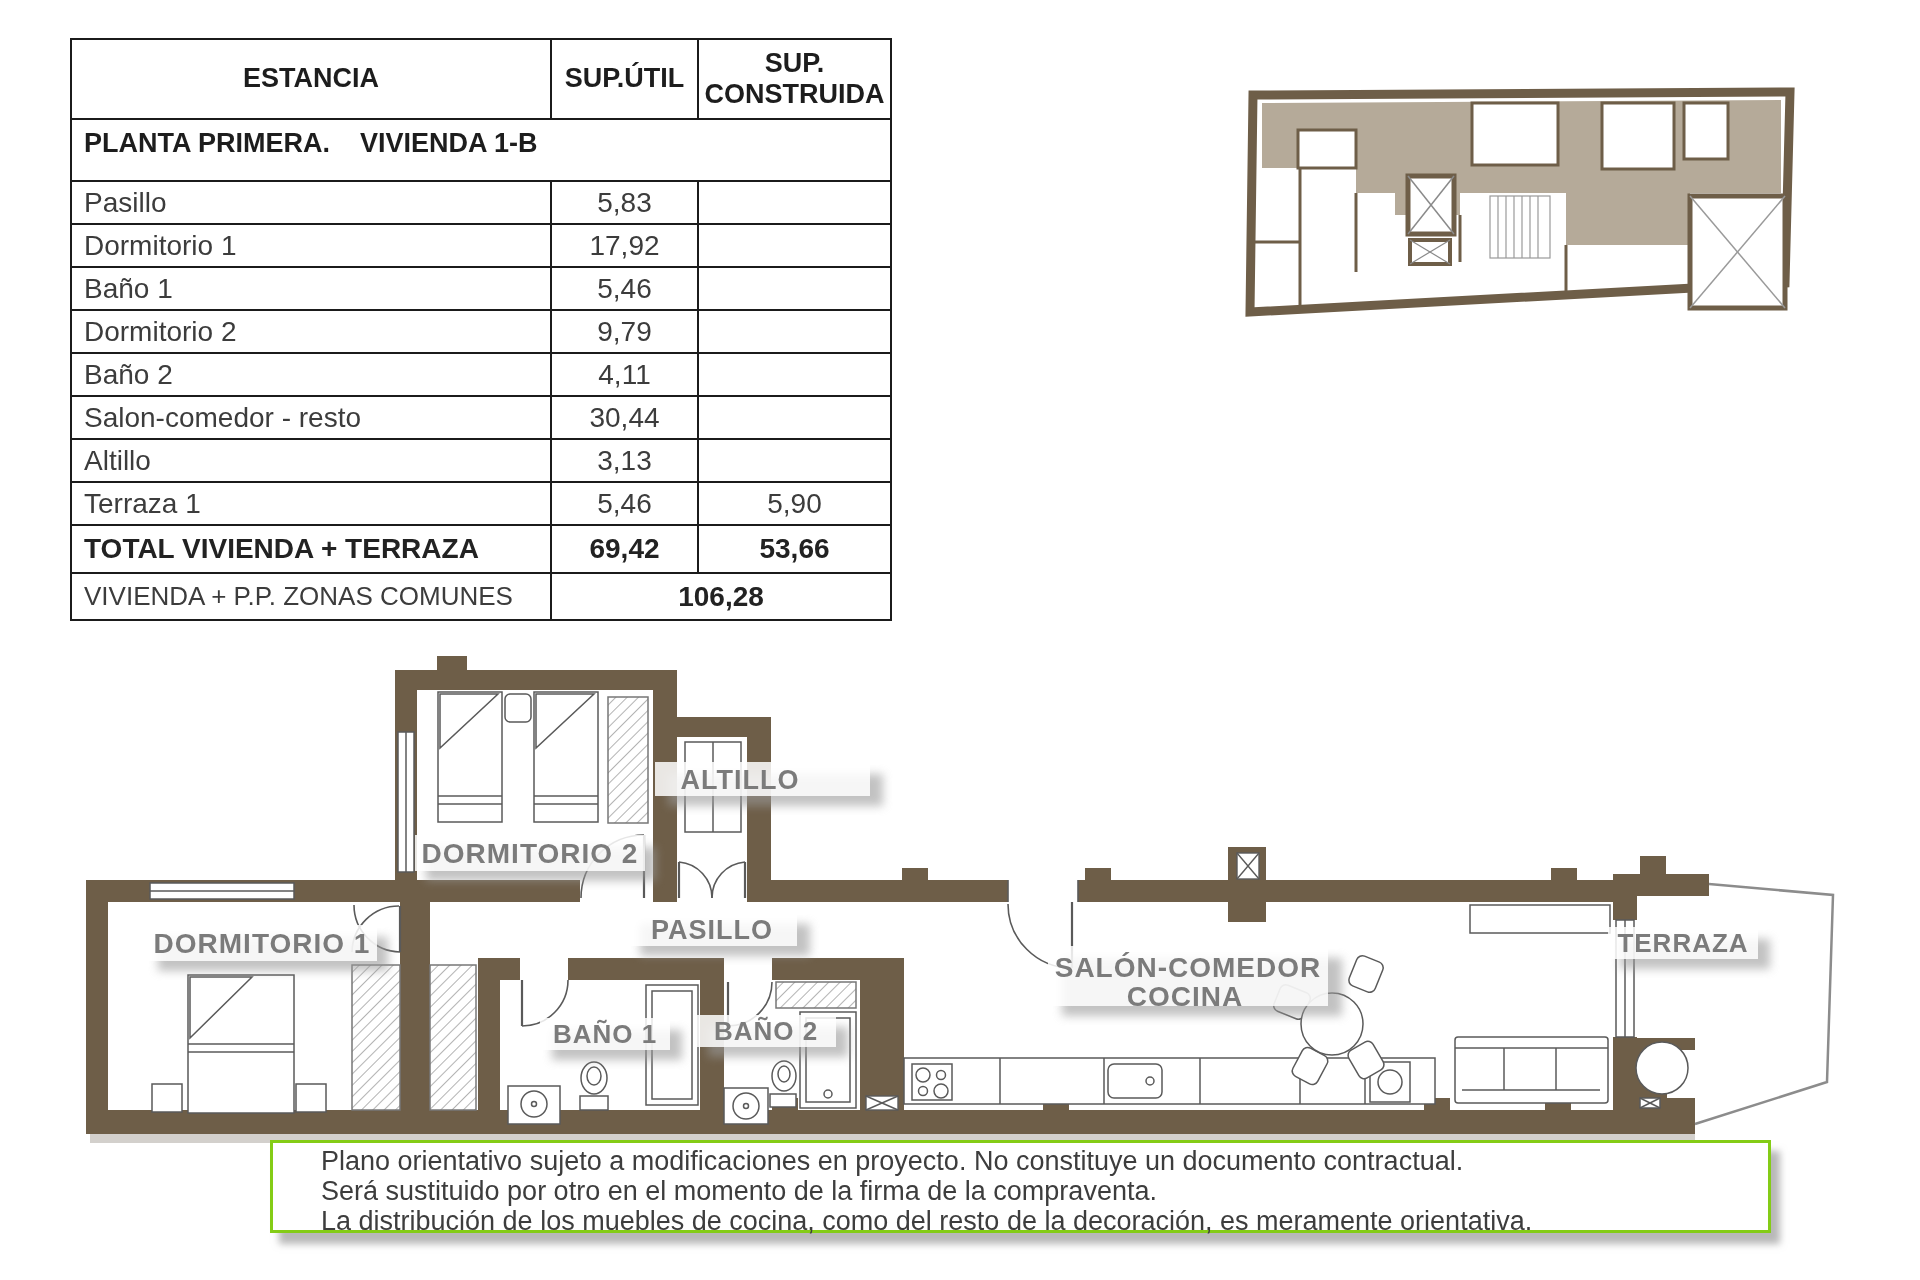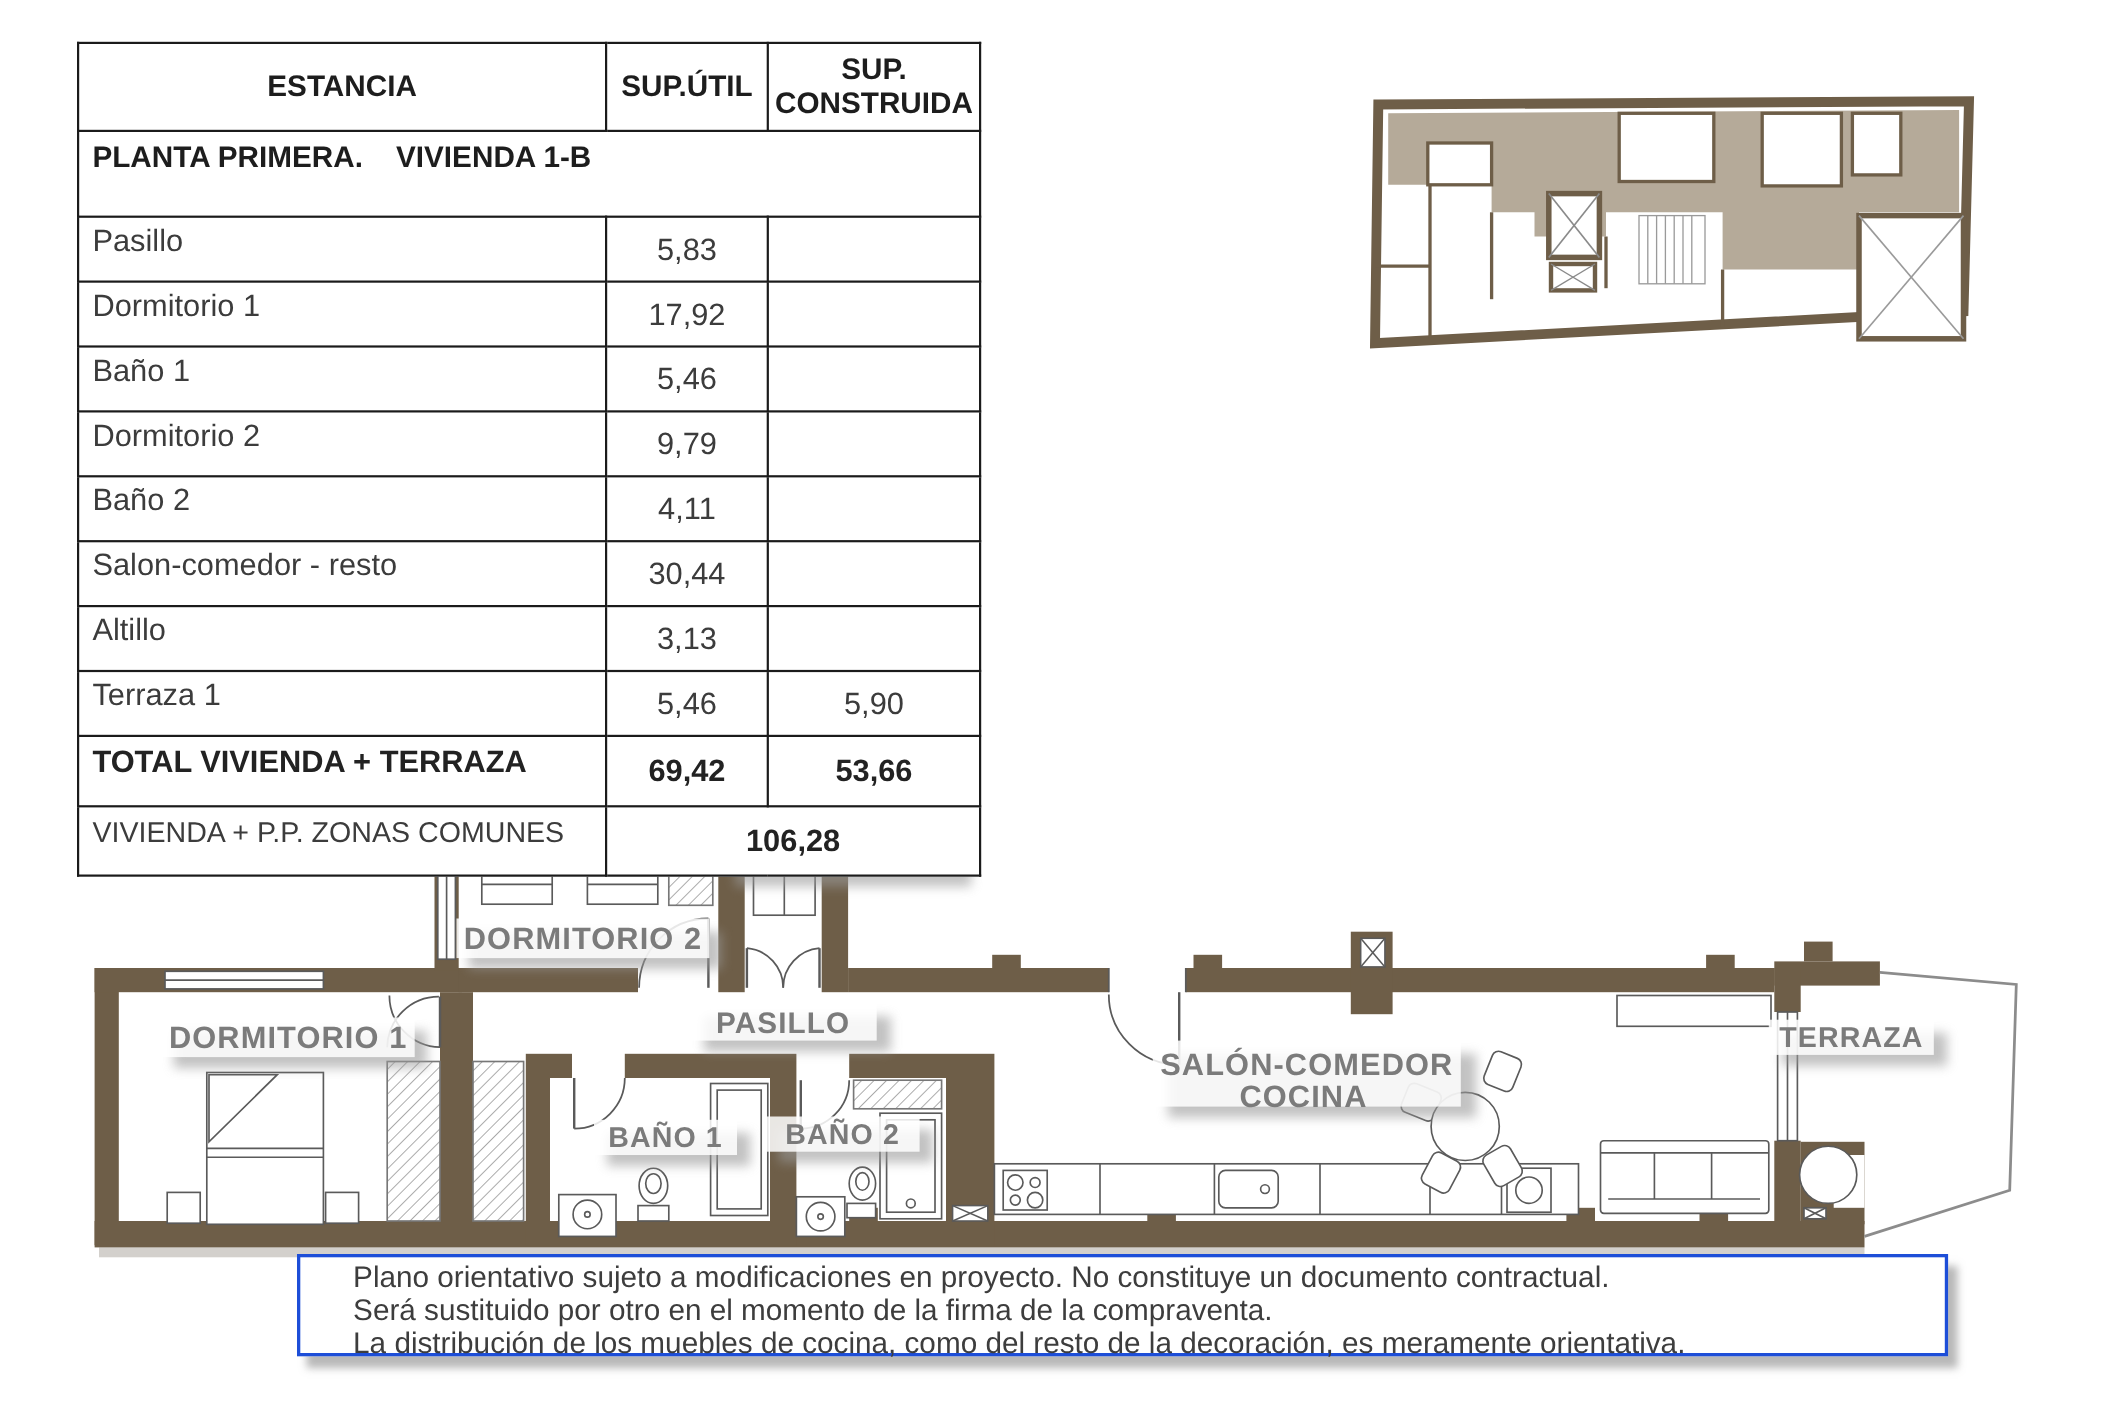--- a/index.html
+++ b/index.html
@@ -11,42 +11,42 @@
 
   
   .areas-table{
     position:absolute;left:70px;top:38px;width:820px;
     border-collapse:collapse;table-layout:fixed;
     background:#fff;
   }
   .areas-table td{
     border:2px solid #1b1b1b;
     font-size:28px;color:#3c3c3c;
-    padding:0 0 16px 12px;overflow:hidden;white-space:nowrap;
+    padding:0 0 0 12px;overflow:hidden;white-space:nowrap;
   }
   .areas-table tr.h-header td{
     height:78px;font-weight:bold;text-align:center;color:#1d1d1d;
     font-size:27px;padding:0;white-space:normal;line-height:1.15;
   }
   .areas-table tr.h-section td{
     height:52px;font-weight:bold;color:#1d1d1d;font-size:27px;
     vertical-align:top;padding-top:8px;white-space:pre;
   }
   .areas-table tr.h-data td{height:41px;}
   .areas-table tr.h-total td{height:46px;font-weight:bold;color:#222;}
   .areas-table td.num{text-align:center;padding:0;margin-left:40px;}
   .areas-table tr.h-comunes td{height:45px;font-size:26px;}
   .areas-table tr.h-comunes td.merged{
     text-align:center;font-weight:bold;font-size:28px;color:#222;padding:0;
   }
 
   
   .disclaimer{
     position:absolute;left:270px;top:1140px;width:1447px;height:84px;
-    background:#ffffff;border:3px solid #1d4ed8;
+    background:#ffffff;border:3px solid #84cc16;
     padding:3px 0 0 48px;
     font-size:27px;line-height:30px;color:#3d3d3d;
     box-shadow:9px 11px 7px rgba(125,125,125,.55);
     z-index:5;
   }
   .disclaimer div{white-space:nowrap;}
 </style>
 </head>
 <body>
 

